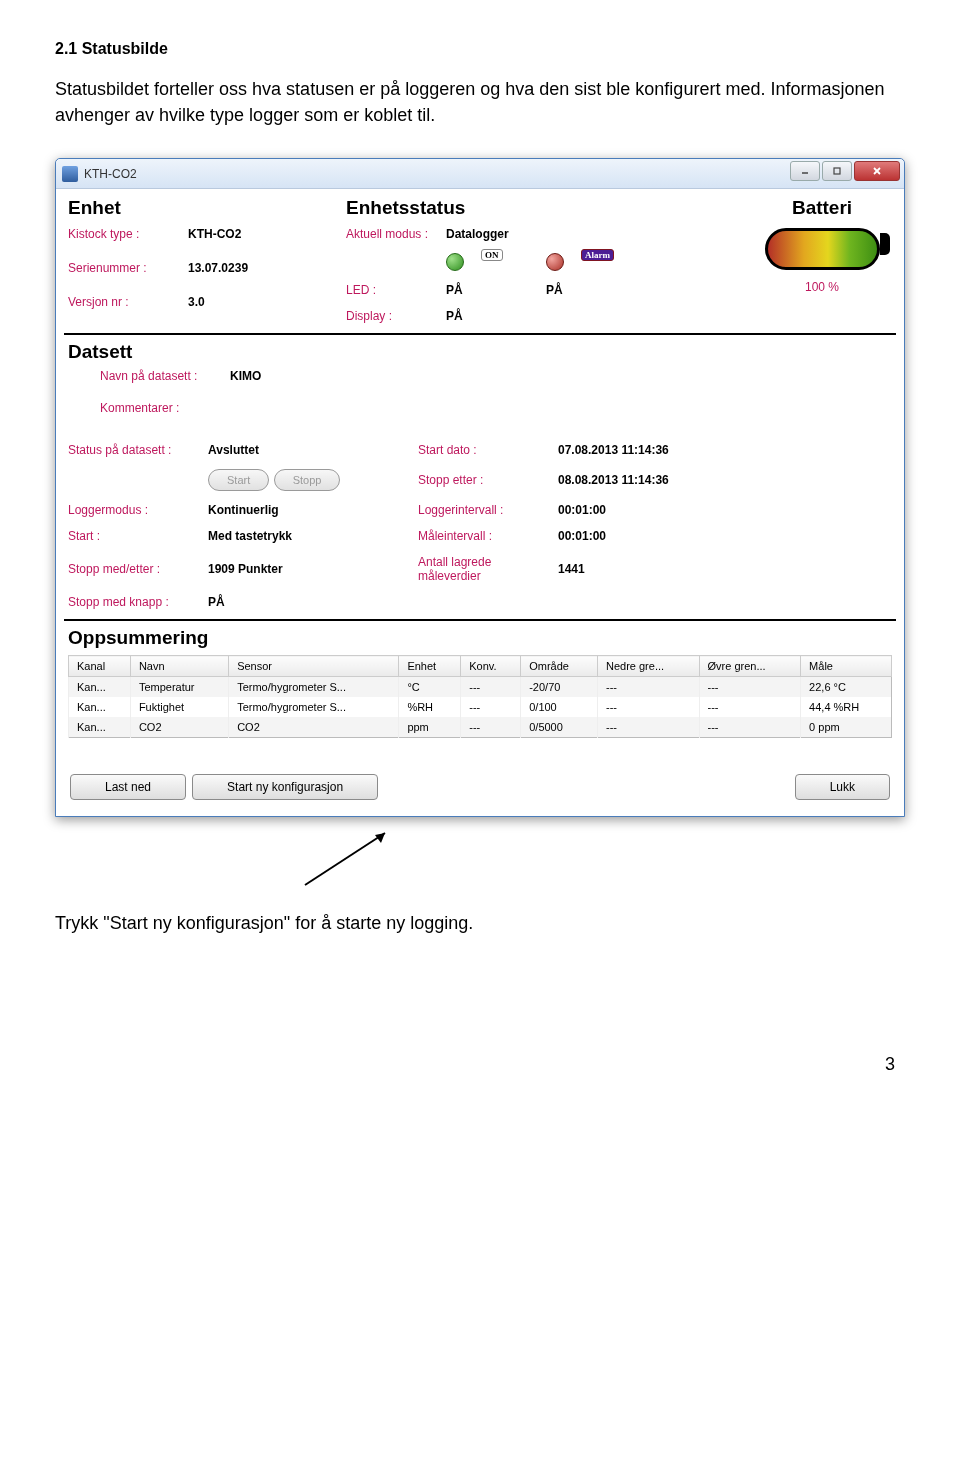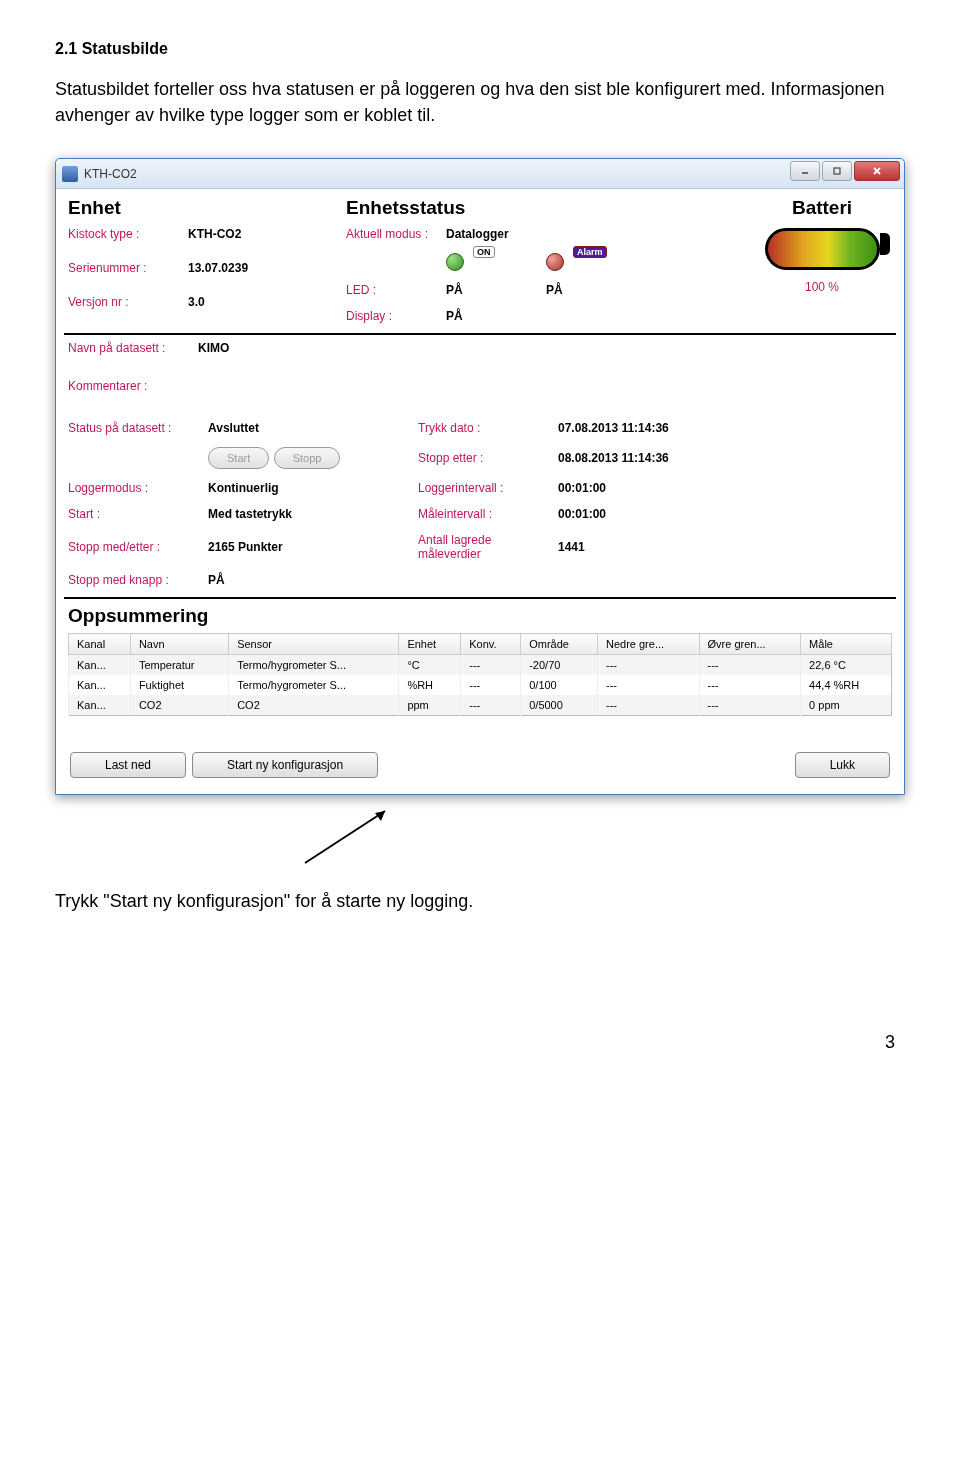--- a/index.html
+++ b/index.html
@@ -19,21 +19,21 @@
   .content { padding: 8px 12px 12px 12px; }
   .row { display: flex; gap: 18px; }
   .section-title { font-family: "Trebuchet MS","Segoe UI",Arial,sans-serif; font-size: 19px; font-weight: bold; color: #000; margin-bottom: 4px; }
   .lbl { font-size: 12px; color:#be185d; }
   .val { font-size: 12px; font-weight: bold; color:#000; }
   .grid-kv { display: grid; grid-template-columns: 120px auto; row-gap: 14px; align-items: center; }
   .enhet-block { width: 260px; }
   .status-block { flex: 1; }
   .battery-block { width: 140px; text-align:center; }
   .status-grid { display:grid; grid-template-columns: 100px 100px 90px; row-gap: 12px; align-items:center; }
-  .indicator { display:flex; align-items:flex-start; gap:12px; }
+  .indicator { display:flex; align-items:center; gap:20px;font-family:Liberation Serif, serif; }
   .led-green { width:18px; height:18px; border-radius:50%; background: radial-gradient(circle at 30% 30%, #9fe08a, #2f8f1f); border:1px solid #246b17; }
   .led-red { width:18px; height:18px; border-radius:50%; background: radial-gradient(circle at 30% 30%, #f2a59f, #aa3027); border:1px solid #6d1a14; }
   .tag-on, .tag-alarm { font-size:9px; font-weight:bold; background:#fff; border:1px solid #888; border-radius:3px; padding:0 3px; margin-left:-3px; position:relative; top:-7px; }
   .tag-alarm { background:#4c1d95; color:#fff; border-color:#801422; }
   .battery-shape { width: 115px; height: 42px; border:3px solid #000; border-radius: 22px; position:relative; overflow:hidden; margin: 5px auto 6px; background: linear-gradient(90deg, #b43027 0%, #e2a71f 33%, #e4d61e 55%, #6fb51f 75%, #3e8f13 100%); display:flex; }
   .battery-tip { position:absolute; right:-10px; top:10px; width:10px; height:22px; background:#000; border-radius:0 5px 5px 0; }
   .battery-wrap { position:relative; display:inline-block; }
   .hr { border:none; border-top:2px solid #000; margin:10px -4px 6px -4px; }
   .datsett-grid { display:grid; grid-template-columns: 130px 200px 130px 180px; row-gap:12px; column-gap:10px; align-items:center; }
   .btn { height:22px; border:1px solid #9a9a9a; border-radius:11px; background:linear-gradient(#f7f7f7,#e1e1e1); font-size:11px; color:#777; padding:0 18px; }
@@ -129,33 +129,34 @@
             <div class="battery-wrap">
               <div class="battery-shape"></div>
               <div class="battery-tip"></div>
             </div>
             <div class="lbl" style="text-align:center;">100 %</div>
           </div>
         </div>
 
         <hr class="hr">
 
-        <div style="display:grid; grid-template-columns:130px 200px; row-gap:24px; margin-top:6px;">
+        <div class="section-title">Datsett</div>
+        <div style="display:grid; grid-template-columns:130px 200px; row-gap:18px; margin-top:6px;margin-left:32px;">
           <div class="lbl">Navn på datasett :</div>
           <div class="val">KIMO</div>
           <div class="lbl">Kommentarer :</div>
           <div></div>
         </div>
 
         <div style="height:28px;"></div>
 
         <div class="datsett-grid">
           <div class="lbl">Status på datasett :</div>
           <div class="val">Avsluttet</div>
-          <div class="lbl">Trykk dato :</div>
+          <div class="lbl">Start dato :</div>
           <div class="val">07.08.2013 11:14:36</div>
 
           <div></div>
           <div>
             <button class="btn" disabled="">Start</button>
             <button class="btn" disabled="">Stopp</button>
           </div>
           <div class="lbl">Stopp etter :</div>
           <div class="val">08.08.2013 11:14:36</div>
 
@@ -163,21 +164,21 @@
           <div class="val">Kontinuerlig</div>
           <div class="lbl">Loggerintervall :</div>
           <div class="val">00:01:00</div>
 
           <div class="lbl">Start :</div>
           <div class="val">Med tastetrykk</div>
           <div class="lbl">Måleintervall :</div>
           <div class="val">00:01:00</div>
 
           <div class="lbl">Stopp med/etter :</div>
-          <div class="val">2165 Punkter</div>
+          <div class="val">1909 Punkter</div>
           <div class="lbl">Antall lagrede måleverdier</div>
           <div class="val">1441</div>
 
           <div class="lbl">Stopp med knapp :</div>
           <div class="val">PÅ</div>
           <div></div>
             <div></div>
         </div>
 
         <hr class="hr">

